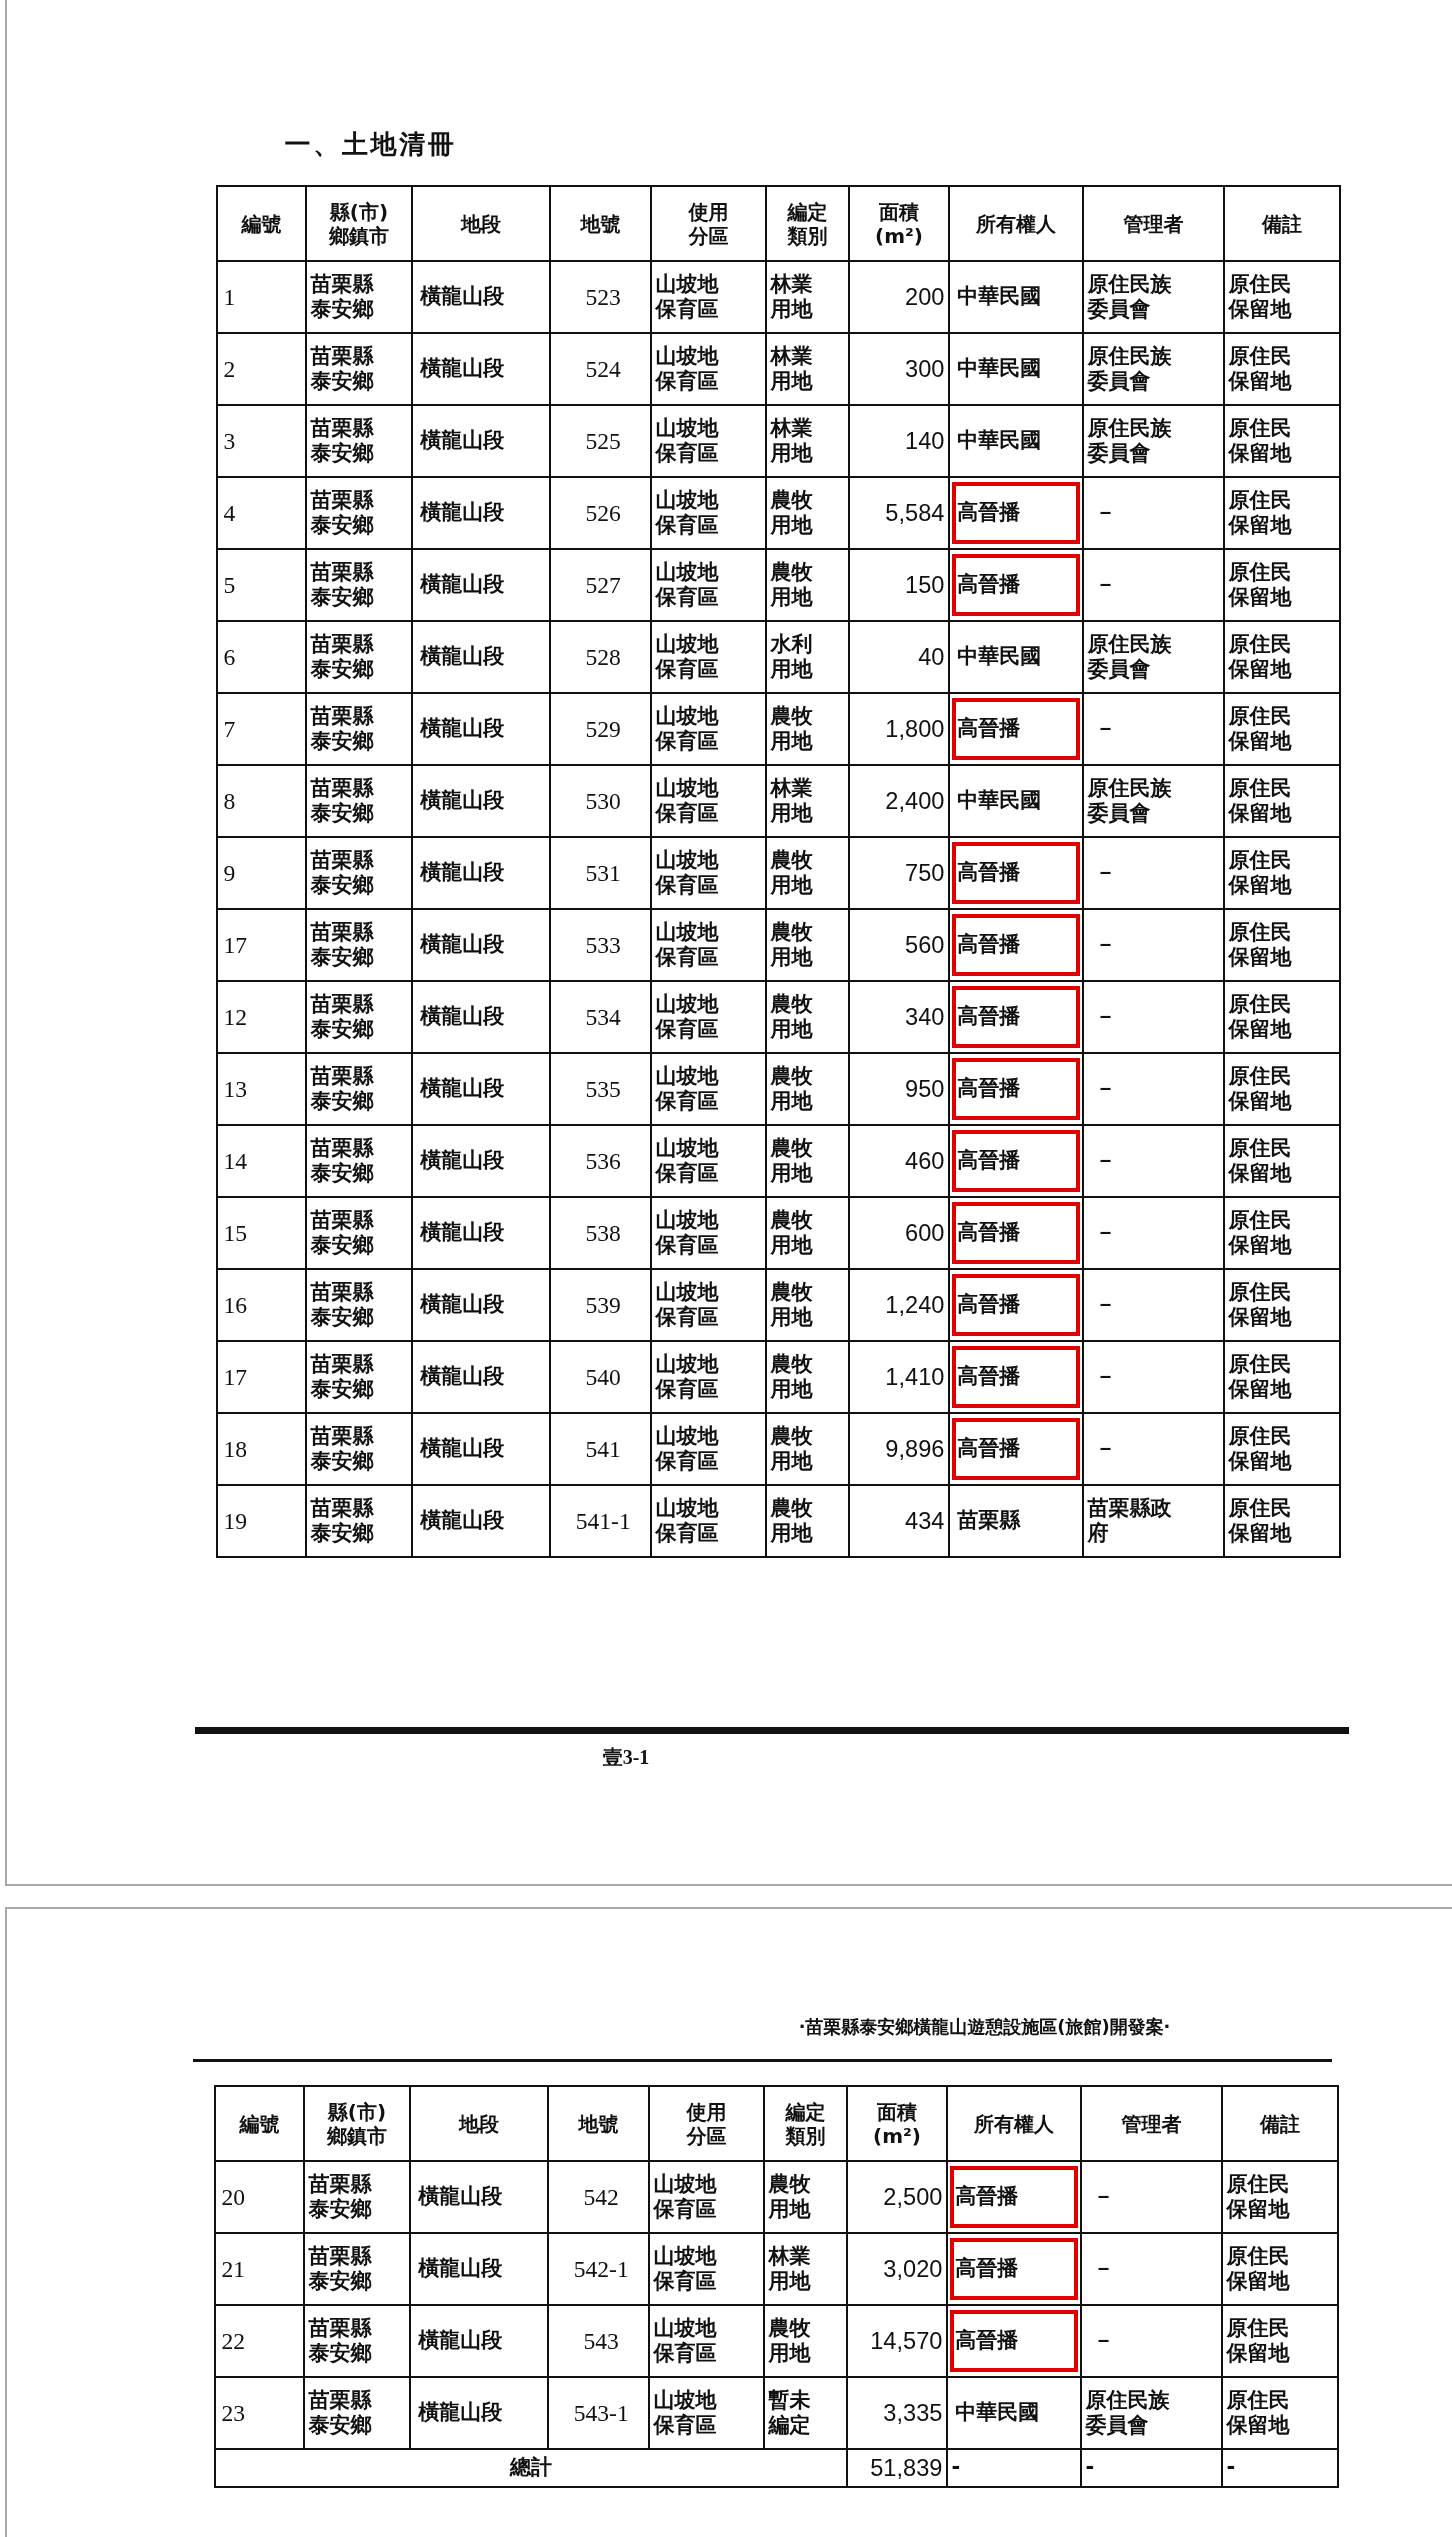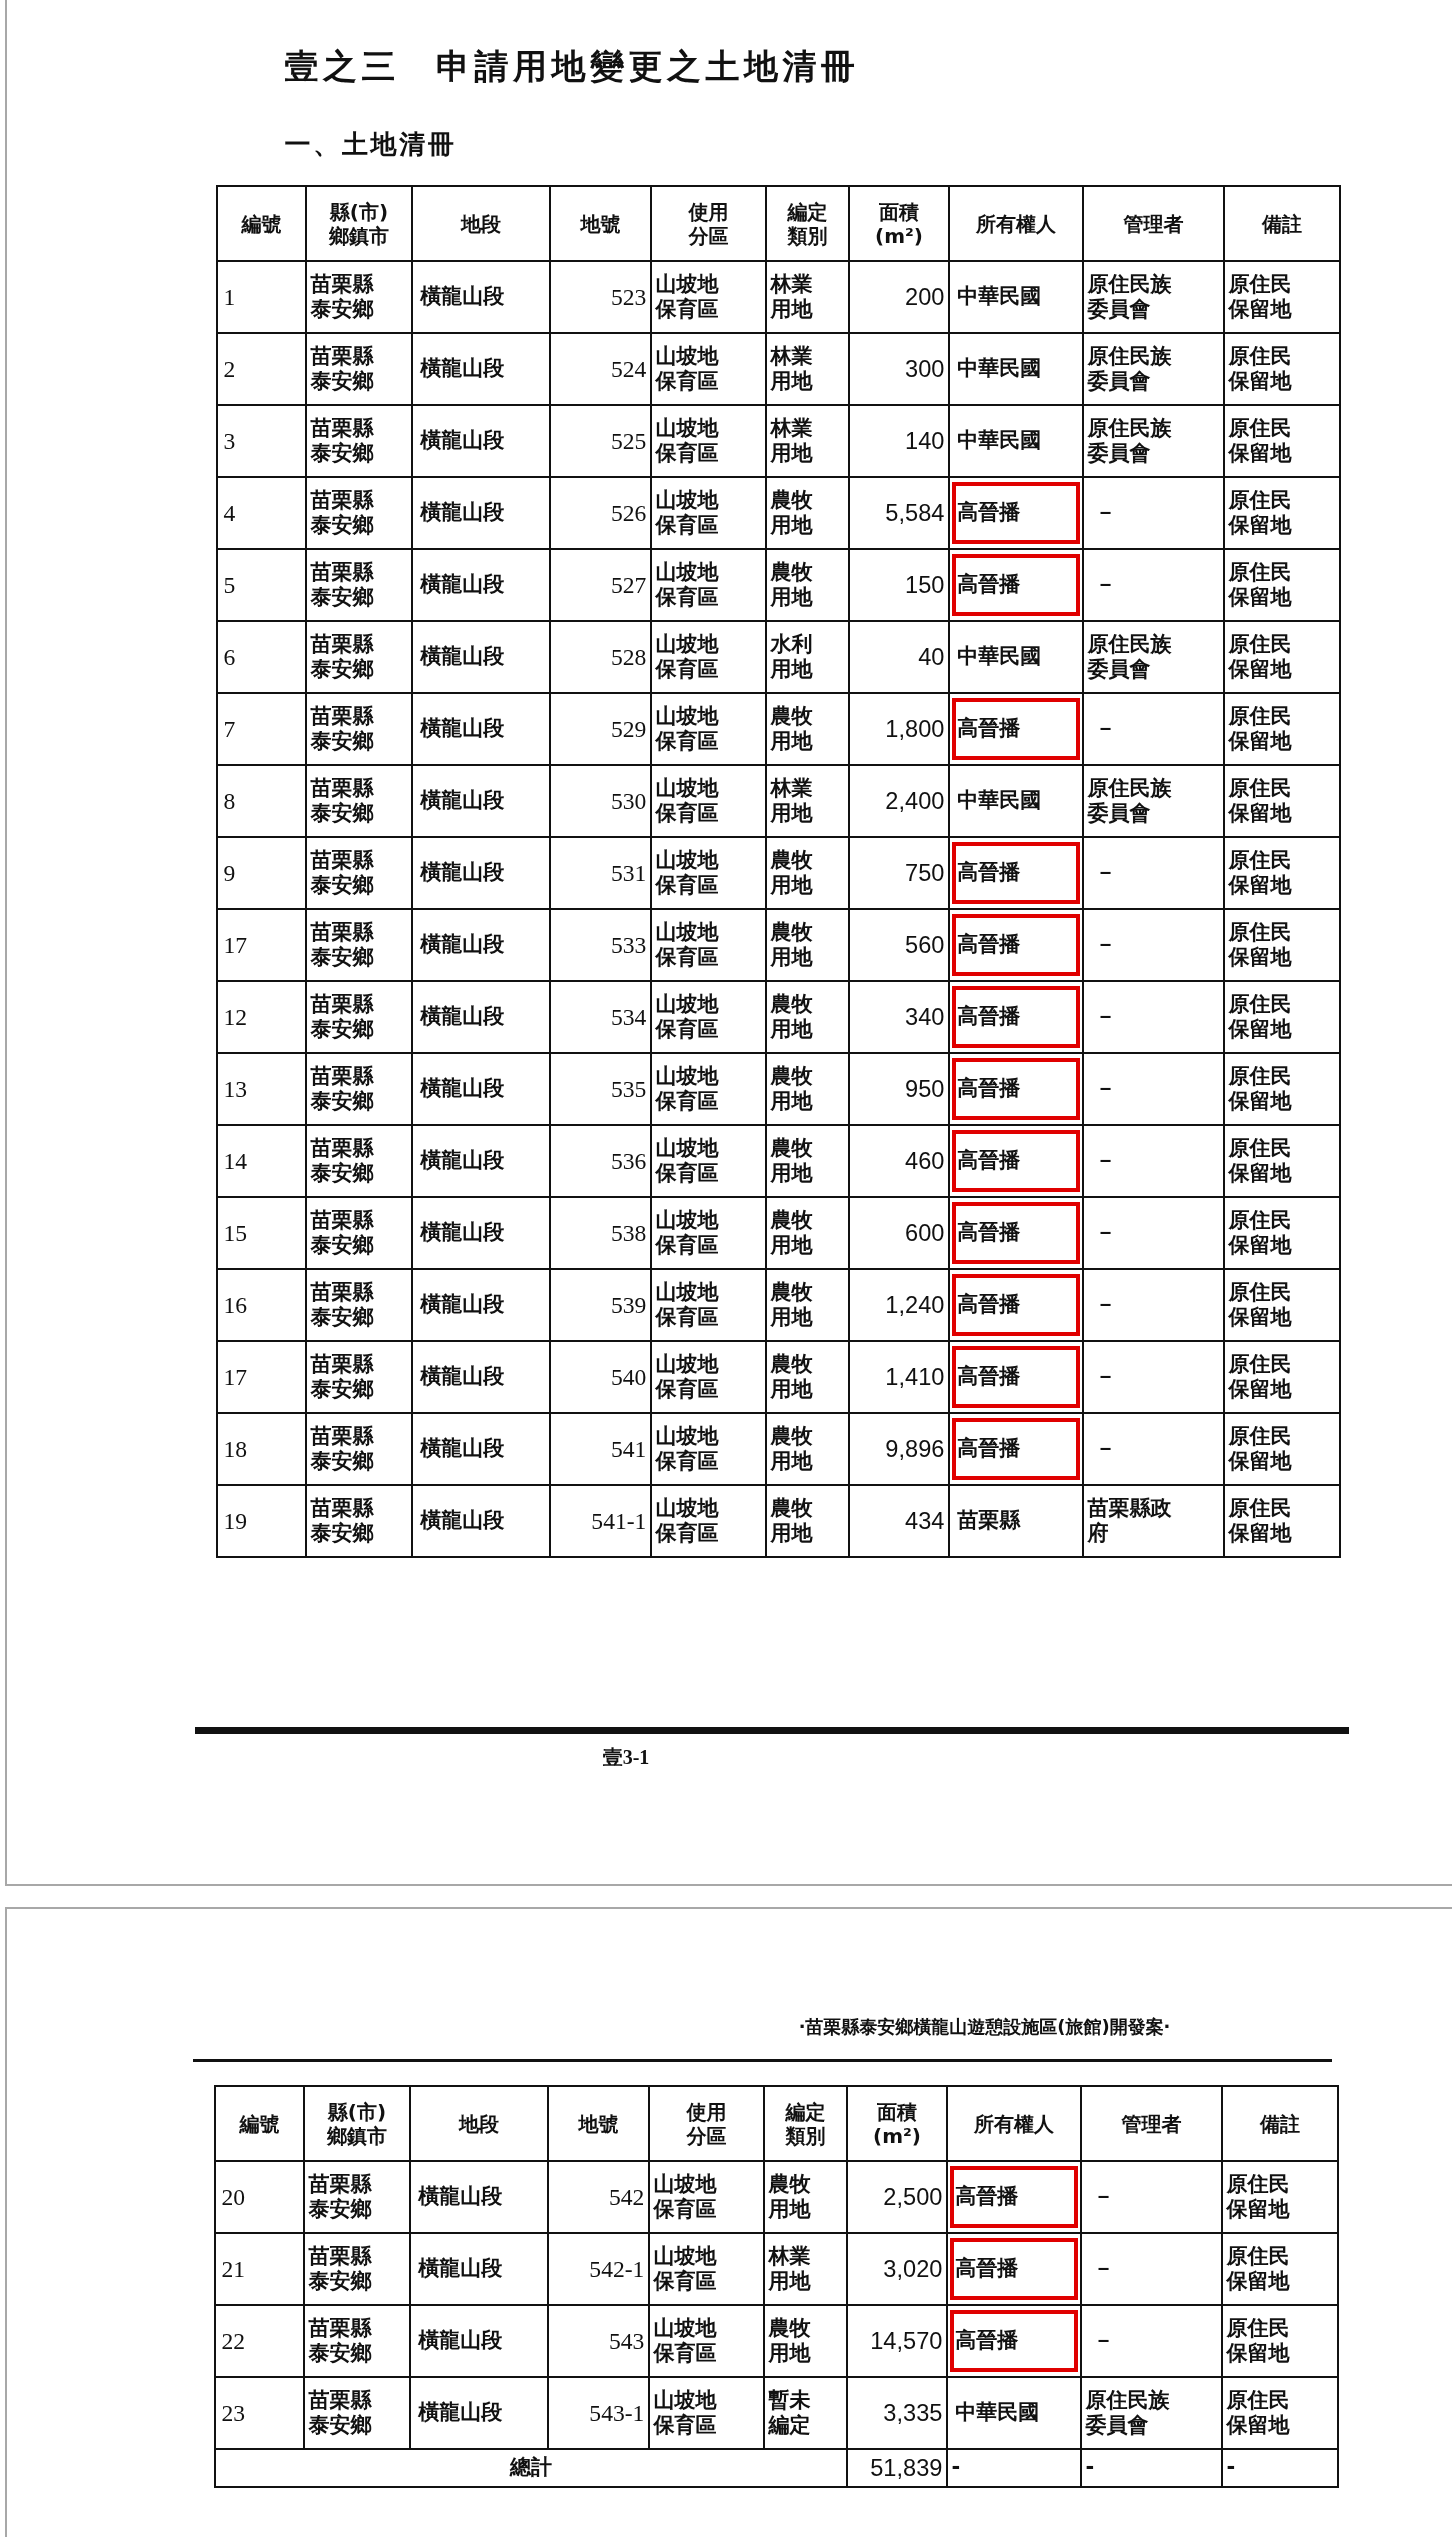--- a/index.html
+++ b/index.html
@@ -30,21 +30,21 @@
   }
   #table1 { left: 216px; top: 185px; }
   #table2 { left: 214px; top: 2085px; }
   table.land th, table.land td {
     border: 2.7px solid #111; padding: 0 3.6px; vertical-align: middle; line-height: 1.2;
     overflow: hidden;
   }
   table.land th { font-weight: bold; text-align: center; height: 73px; font-size: 20px; }
   table.land td { height: 70px; font-weight: bold; }
   table.land td.num { font-weight: normal; font-family: "Liberation Serif", serif; font-size: 23.6px; text-align: left; padding-left: 5.4px; }
-  table.land td.lot { font-weight: normal; font-family: "Liberation Serif", serif; font-size: 23.6px; text-align: right; padding-left: 9px; margin-left: 29px; }
+  table.land td.lot { font-weight: normal; font-family: "Liberation Serif", serif; font-size: 23.6px; text-align: center; padding-left: 9px; margin-left: 29px; }
   table.land td.area { font-weight: normal; font-family: Liberation Sans, sans-serif; font-size: 23.6px; text-align: right; padding-right: 3.6px; }
   table.land td.section { text-align: left; padding-left: 7.3px; }
   table.land td.owner { position: relative; padding-left: 7.3px; }
   table.land td.owner.flag::after {
     content: ""; position: absolute; left: 1.8px; top: 3.6px; right: 1.8px; bottom: 3.6px;
     border: 4.5px solid #e00000; pointer-events: none;
   }
   table.land td.dash { padding-left: 11px; }
   table.land tr.total td { height: 36px; }
   table.land td.total-label { text-align: center; }
@@ -62,21 +62,20 @@
     white-space: nowrap; letter-spacing: 0px;
   }
   .header-rule {
     position: absolute; left: 193px; top: 2059px; width: 1139px; height: 2.7px; background: #111;
   }
 </style>
 </head>
 <body>
 
 <div class="page" id="page1">
-  <div class="doc-title"><span>壹之三</span><span class="gap"></span><span>申請用地變更之土地清冊</span></div>
   <div class="section-title">一、土地清冊</div>
 </div>
 
 <table class="land" id="table1">
   <colgroup>
     <col style="width:89px">
       <col style="width:106px">
       <col style="width:138px">
       <col style="width:101px">
     <col style="width:115px">

